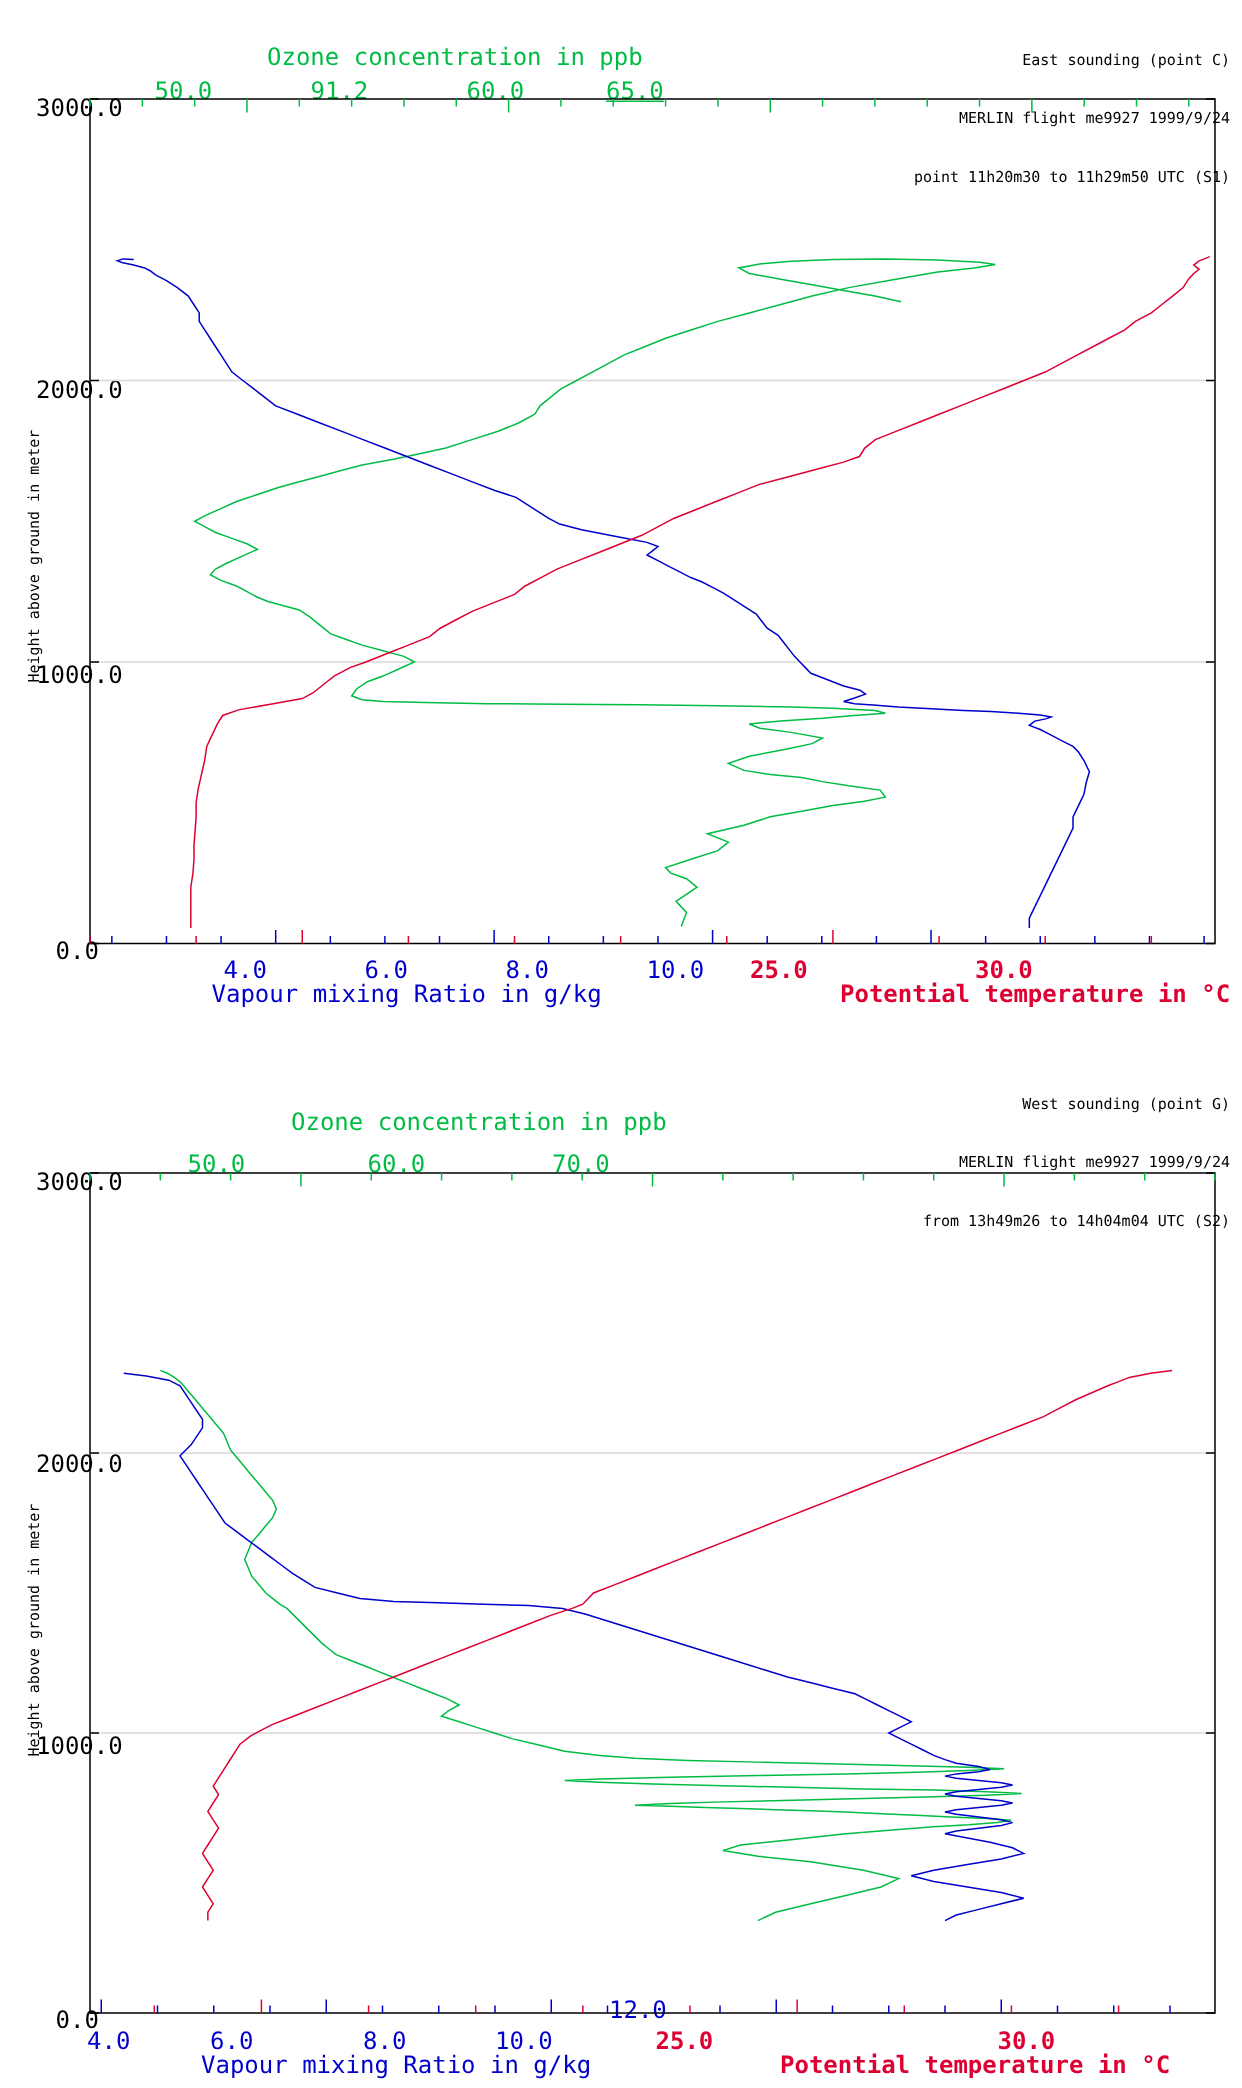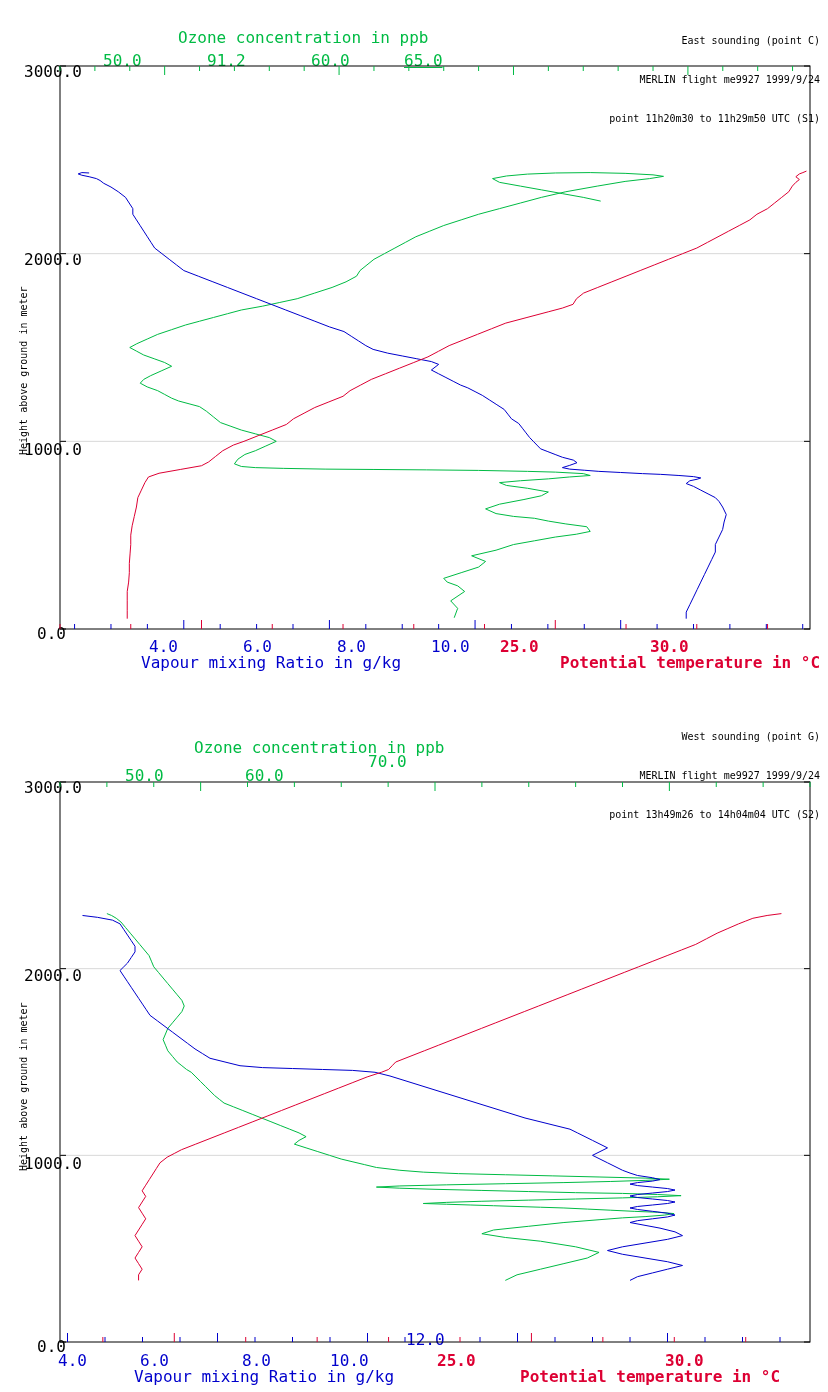--- a/index.html
+++ b/index.html
@@ -118,28 +118,28 @@
       <path d="M454.19,617.74 L457.67,608.36 L450.70,600.85 L464.65,591.47 L457.67,585.84 L447.21,582.08 L443.72,578.33 L461.16,572.70 L478.60,567.07 L485.58,561.44 L471.63,555.81 L496.05,550.18 L513.49,544.55 L534.42,540.80 L555.35,537.04 L576.28,534.23 L590.23,531.41 L586.74,526.72 L565.81,523.91 L548.37,521.09 L534.42,518.28 L513.49,516.40 L496.05,513.59 L485.58,508.89 L499.53,504.20 L523.95,499.51 L541.40,495.76 L548.37,492.00 L527.44,488.25 L506.51,485.44 L499.53,482.62 L520.47,480.74 L548.37,478.87 L569.30,476.99 L590.23,475.49 L583.26,473.61 L555.35,472.11 L527.44,471.36 L478.60,470.42 L426.28,469.86 L373.95,469.48 L325.12,469.11 L283.26,468.36 L255.35,467.61 L241.40,466.48 L234.42,463.85 L237.91,459.16 L244.88,454.47 L255.35,450.72 L265.81,446.02 L276.28,441.33 L269.30,437.58 L255.35,433.83 L241.40,430.07 L230.93,426.32 L220.47,422.57 L213.49,416.94 L206.51,411.31 L199.53,406.62 L189.07,403.80 L178.60,400.99 L171.63,398.17 L164.65,394.42 L157.67,390.66 L147.21,386.91 L140.23,383.16 L143.72,379.40 L150.70,375.65 L161.16,370.96 L171.63,366.27 L164.65,362.51 L154.19,358.76 L143.72,355.01 L136.74,351.25 L129.77,347.50 L136.74,343.75 L147.21,339.06 L157.67,334.36 L171.63,329.67 L185.58,324.98 L199.53,321.23 L213.49,317.47 L227.44,313.72 L241.40,309.97 L262.33,306.21 L279.77,302.46 L297.21,298.71 L314.65,293.08 L332.09,287.45 L346.05,281.82 L356.51,276.19 L360.00,270.56 L366.98,264.93 L373.95,259.30 L384.42,253.67 L394.88,248.04 L405.35,242.41 L415.81,236.78 L429.77,231.15 L443.72,225.52 L461.16,219.89 L478.60,214.26 L499.53,208.63 L520.47,203.00 L541.40,197.37 L565.81,191.74 L597.21,186.11 L625.12,181.41 L649.53,178.60 L663.49,176.35 L653.02,174.85 L625.12,173.35 L590.23,172.59 L555.35,172.97 L527.44,174.10 L506.51,175.97 L492.56,178.60 L499.53,182.35 L520.47,186.11 L541.40,189.86 L562.33,193.61 L583.26,197.37 L600.70,201.12 " fill="none" stroke="#00bb44" stroke-width="1"></path>
       <path d="M686.21,618.68 L686.21,612.11 L689.85,604.60 L693.50,597.10 L697.14,589.59 L700.78,582.08 L704.42,574.58 L708.06,567.07 L711.70,559.56 L715.34,552.06 L715.34,544.55 L718.98,537.04 L722.62,529.54 L724.08,522.03 L726.26,514.52 L722.62,507.02 L718.98,501.39 L715.34,497.63 L708.06,493.88 L700.78,490.13 L693.50,486.37 L686.21,483.56 L689.85,480.74 L697.14,479.24 L700.78,477.93 L693.50,476.61 L678.93,475.49 L660.73,474.36 L642.52,473.61 L620.68,472.49 L598.83,471.36 L584.27,470.23 L569.71,469.11 L562.43,467.61 L569.71,465.35 L576.99,462.73 L573.35,460.10 L562.43,457.28 L555.15,454.47 L547.86,451.65 L540.58,448.84 L536.94,445.09 L533.30,441.33 L529.66,437.58 L526.02,432.89 L522.38,428.20 L518.74,423.50 L511.46,418.81 L507.82,414.12 L504.17,409.43 L496.89,404.74 L489.61,400.05 L482.33,395.36 L475.05,391.60 L467.77,387.85 L460.49,385.03 L453.20,381.28 L445.92,377.53 L438.64,373.77 L431.36,370.02 L435.00,367.20 L438.64,364.39 L431.36,361.57 L416.80,358.76 L402.23,355.94 L387.67,353.13 L373.11,349.38 L365.83,345.62 L358.54,340.93 L351.26,336.24 L343.98,331.55 L329.42,326.86 L314.85,321.23 L300.29,315.60 L285.73,309.97 L271.17,304.34 L256.60,298.71 L242.04,293.08 L227.48,287.45 L212.91,281.82 L198.35,276.19 L183.79,270.56 L176.50,264.93 L169.22,259.30 L161.94,253.67 L154.66,248.04 L151.02,242.41 L147.38,236.78 L143.74,231.15 L140.10,225.52 L136.46,219.89 L132.82,214.26 L132.82,208.63 L129.17,203.00 L125.53,197.37 L118.25,191.74 L110.97,187.04 L103.69,183.29 L100.05,180.48 L96.41,178.60 L89.13,176.72 L81.84,175.22 L78.20,173.91 L81.84,172.59 L89.13,172.97 " fill="none" stroke="#0000cc" stroke-width="1"></path>
       <path d="M127.22,618.68 L127.22,610.23 L127.22,600.85 L127.22,591.47 L128.63,582.08 L129.34,572.70 L129.34,563.32 L130.05,553.93 L130.75,544.55 L130.75,535.17 L132.17,525.78 L134.29,516.40 L136.42,507.02 L137.83,497.63 L141.37,490.13 L144.91,482.62 L148.44,476.99 L159.06,473.24 L180.28,469.48 L201.51,465.73 L208.58,461.98 L215.66,456.35 L222.74,450.72 L233.35,445.09 L243.96,441.33 L258.11,435.70 L272.26,430.07 L286.42,424.44 L293.49,418.81 L304.10,413.18 L314.72,407.55 L328.87,401.92 L343.02,396.29 L350.09,390.66 L360.71,385.03 L371.32,379.40 L385.47,373.77 L399.62,368.14 L413.77,362.51 L427.92,356.88 L438.54,351.25 L449.15,345.62 L463.30,339.99 L477.45,334.36 L491.60,328.73 L505.75,323.10 L526.98,317.47 L548.21,311.84 L562.36,308.09 L572.97,304.34 L576.51,298.71 L583.58,293.08 L597.74,287.45 L611.89,281.82 L626.04,276.19 L640.19,270.56 L654.34,264.93 L668.49,259.30 L682.64,253.67 L696.79,248.04 L707.41,242.41 L718.02,236.78 L728.63,231.15 L739.25,225.52 L749.86,219.89 L756.93,214.26 L767.55,208.63 L774.62,203.00 L781.70,197.37 L788.77,191.74 L792.31,186.11 L795.85,182.35 L799.39,179.54 L795.85,176.72 L799.39,173.91 L802.92,172.59 L806.46,171.09 " fill="none" stroke="#dd0033" stroke-width="1"></path>
     </svg>
 </div>
 
 <div class="panel">
   <div class="header" style="left:528px;top:8px;width:292px;">
     <div>West sounding (point G)</div>
     <div>MERLIN flight me9927 1999/9/24</div>
-    <div>point 13h49m26 to 14h04m04 UTC (S2)</div>
+    <div>from 13h49m26 to 14h04m04 UTC (S2)</div>
   </div>
 
   <div class="axis-title green" style="left:194px;top:42px;">Ozone concentration in ppb</div>
 
   <div class="tick-label green" style="left:125px;top:70px;">50.0</div>
   <div class="tick-label green" style="left:245px;top:70px;">60.0</div>
-  <div class="tick-label green" style="left:368px;top:56px;">70.0</div>
+  <div class="tick-label green" style="left:368px;top:70px;">70.0</div>
 
   <div class="tick-label" style="left:24px;top:82px;">3000.0</div>
   <div class="tick-label" style="left:24px;top:270px;">2000.0</div>
   <div class="tick-label" style="left:24px;top:458px;">1000.0</div>
   <div class="tick-label" style="left:37px;top:641px;">0.0</div>
 
   <div class="ylabel" style="left:18px;top:475px;">Height above ground in meter</div>
 
   <div class="tick-label blue" style="left:58px;top:655px;">4.0</div>
   <div class="tick-label blue" style="left:140px;top:655px;">6.0</div>

